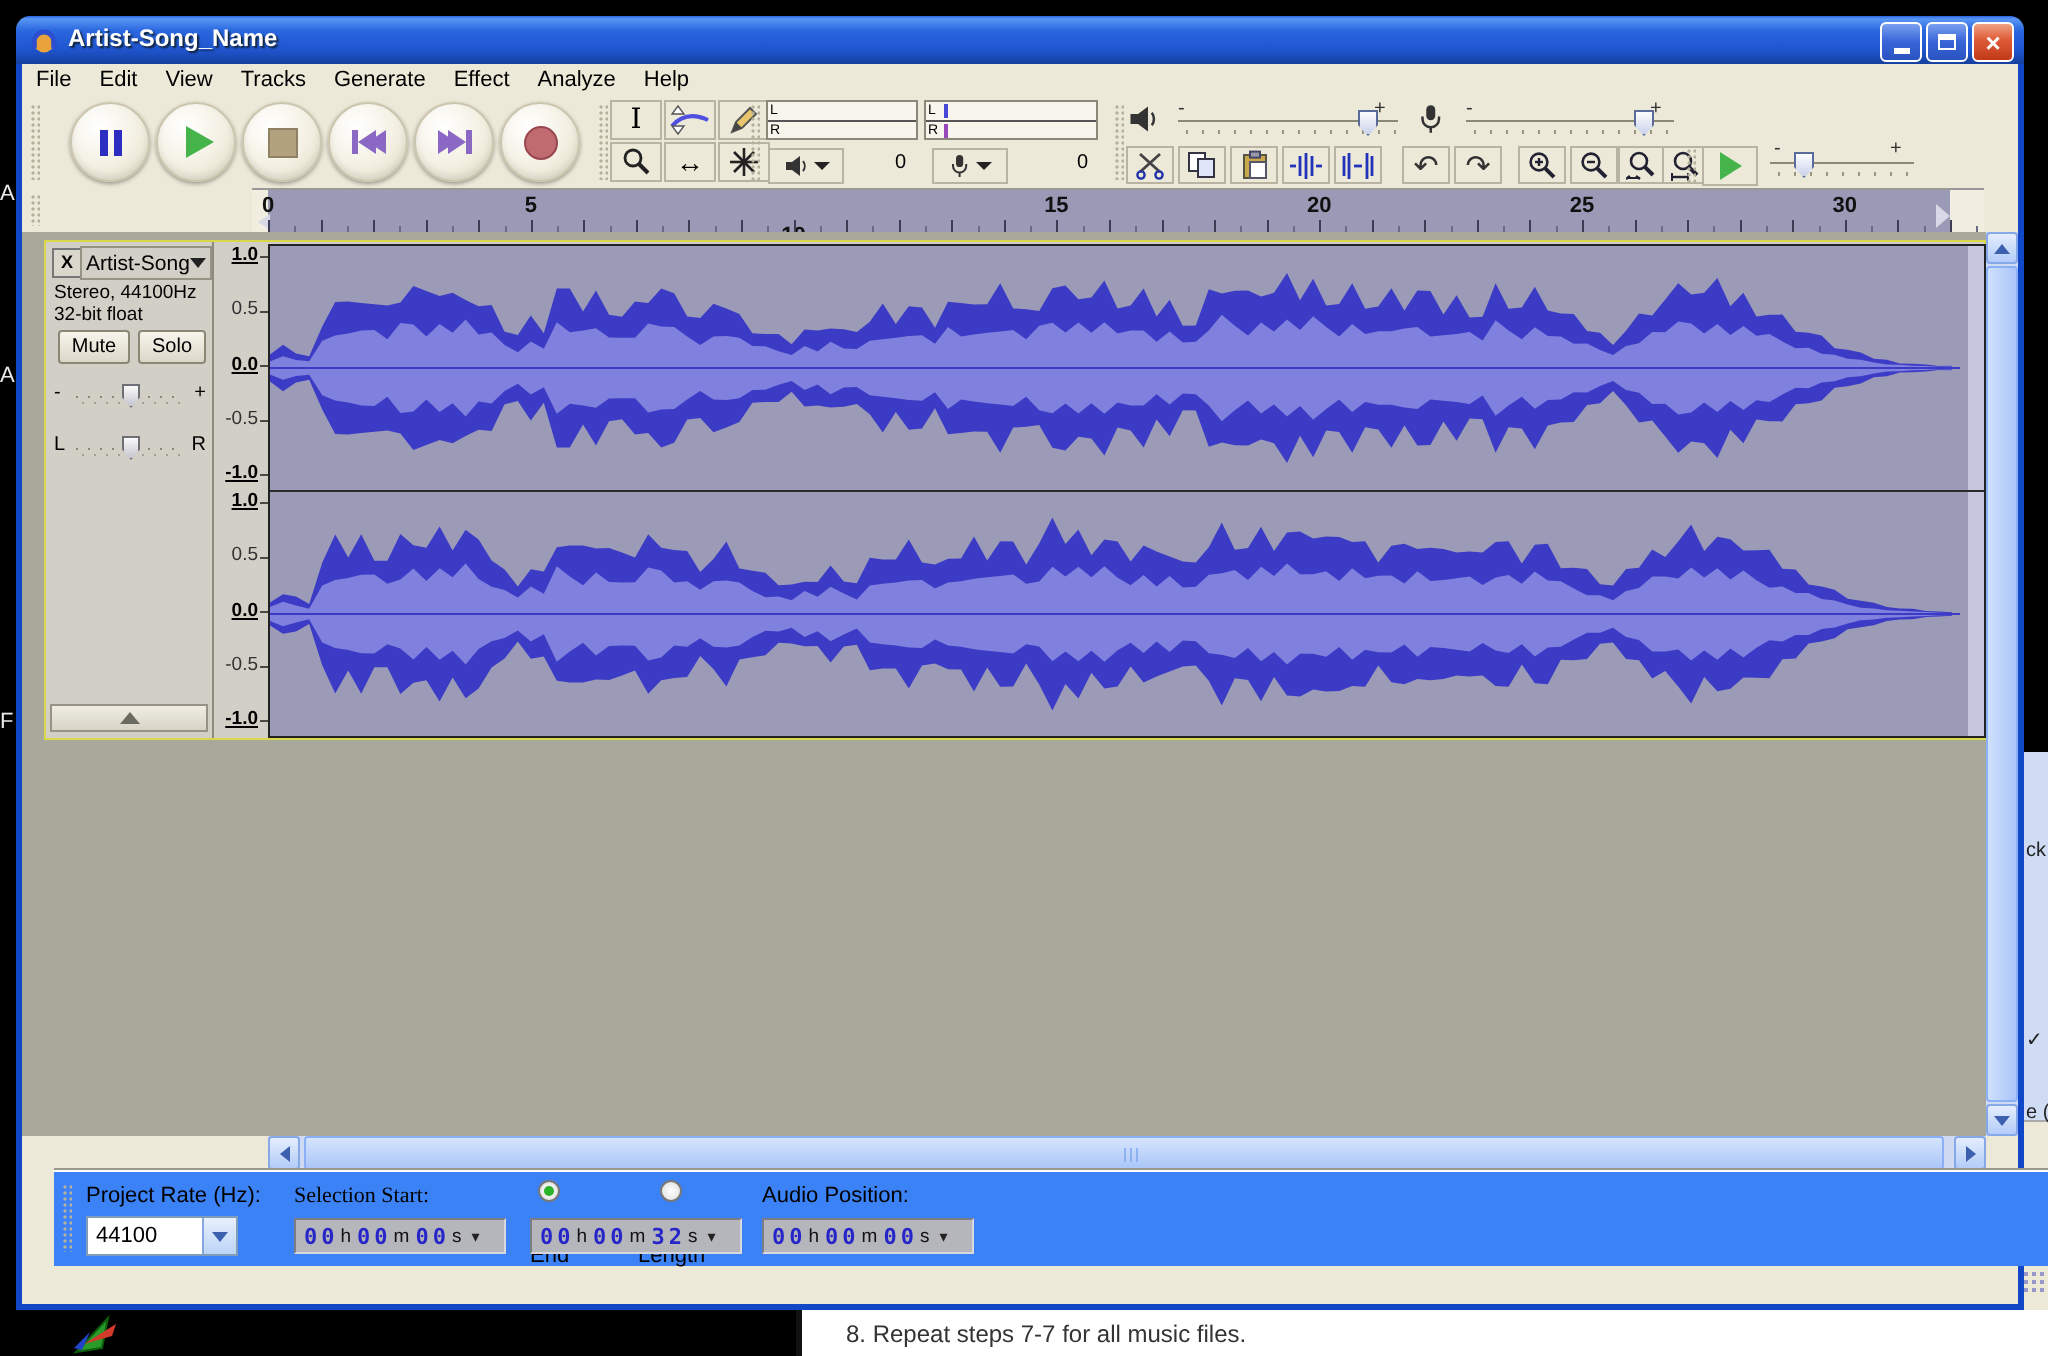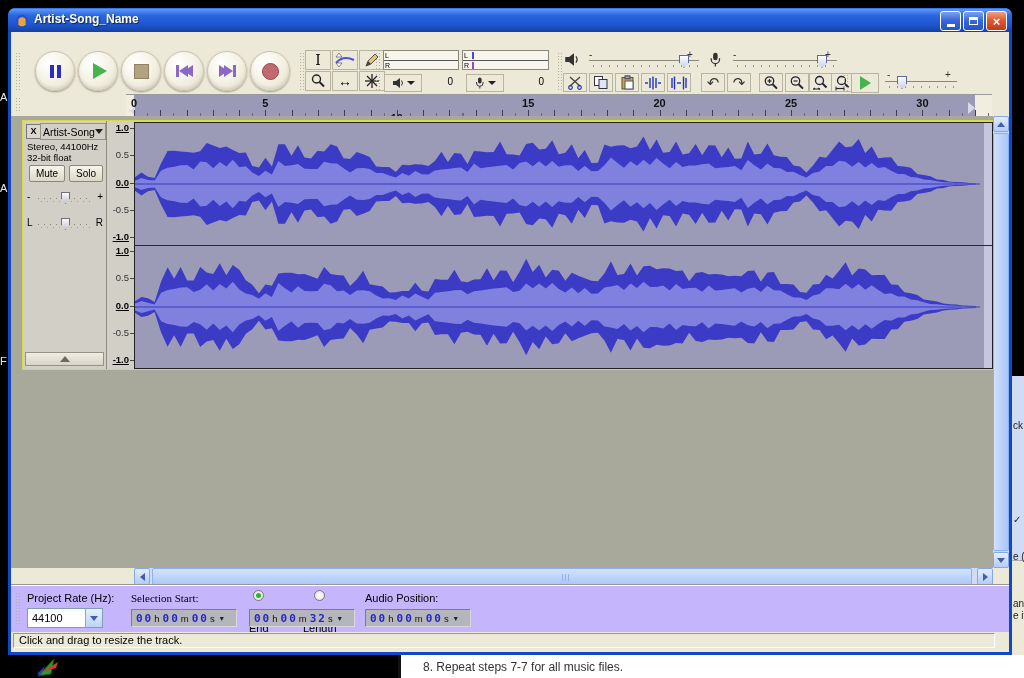--- a/index.html
+++ b/index.html
@@ -120,21 +120,21 @@
   .ar-lf{width:0;height:0;border-right:5px solid #3c5fae;border-top:4px solid transparent;border-bottom:4px solid transparent;}
   .ar-rt{width:0;height:0;border-left:5px solid #3c5fae;border-top:4px solid transparent;border-bottom:4px solid transparent;}
   #vthumb{position:absolute;left:0;top:17px;width:16px;height:418px;border:1px solid #8cb0f8;border-radius:2px;box-sizing:border-box;
         background:linear-gradient(90deg,#cfe0fc,#aac6f8);}
   #hscroll{position:absolute;left:123px;top:560px;width:859px;height:17px;background:#cfdaf3;}
   #hthumb{position:absolute;left:18px;top:0;width:820px;height:17px;border:1px solid #8cb0f8;border-radius:2px;box-sizing:border-box;
         background:linear-gradient(180deg,#d5e4fd,#abc7f8);}
   #hthumb::after{content:'';position:absolute;left:50%;top:5px;width:9px;height:7px;
         background:repeating-linear-gradient(90deg,#8fb2f0 0 1px,transparent 1px 3px);}
   
-  #seltoolbar{position:absolute;left:0;top:577px;width:998px;height:47px;background:#c4b5fd;border-top:1px solid #fff;box-shadow:0 -1px 0 #9b978a;}
+  #seltoolbar{position:absolute;left:16px;top:577px;width:998px;height:47px;background:#3b82f6;border-top:1px solid #fff;box-shadow:0 -1px 0 #9b978a;}
   .sel-label{position:absolute;top:6px;font-size:11px;}
   #ratecombo{position:absolute;left:16px;top:22px;width:76px;height:20px;border:1px solid #7f9db9;background:#fff;box-sizing:border-box;}
   #ratecombo .val{position:absolute;left:4px;top:3px;font-size:11px;}
   #ratecombo .cbtn{position:absolute;right:0;top:0;width:16px;height:18px;border-left:1px solid #86a7e0;
         background:linear-gradient(180deg,#e7f0fd,#bcd4f6);display:flex;align-items:center;justify-content:center;}
   .time-field{position:absolute;top:23px;width:106px;height:18px;background:#b5b5bc;box-sizing:border-box;
         border:1px solid;border-color:#7c7c86 #d8d8dc #d8d8dc #7c7c86;display:flex;align-items:center;padding-left:4px;}
   .tf-num{font-family:"DejaVu Sans Mono",monospace;font-size:11px;font-weight:bold;color:#2626c8;letter-spacing:2px;}
   .tf-unit{font-size:9.5px;color:#111;margin:0 3px 0 1px;}
   .tf-arrow{margin-left:2px;font-size:8px;color:#222;}
@@ -196,20 +196,30 @@
         </div>
       <div class="wbtn">
           <i class="wb-max"></i>
         </div>
       <div class="wbtn close">
           <span class="wb-x">×</span>
         </div>
     </div>
   </div>
 
+  <div id="menubar">
+      <span class="menu-item">File</span>
+      <span class="menu-item">Edit</span>
+      <span class="menu-item">View</span>
+      <span class="menu-item">Tracks</span>
+      <span class="menu-item">Generate</span>
+      <span class="menu-item">Effect</span>
+      <span class="menu-item">Analyze</span>
+      <span class="menu-item">Help</span>
+    </div>
 
   <div id="toolbars">
     <div class="grip" style="left:4px;top:4px;height:38px;"></div>
 
     <div class="tbtn" style="left:24px">
         <span class="icon-pause">
           <i></i>
           <i></i>
         </span>
       </div>
@@ -566,16 +576,13 @@
         <span class="tf-unit">h</span>
         <span class="tf-num">00</span>
         <span class="tf-unit">m</span>
         <span class="tf-num">00</span>
         <span class="tf-unit">s</span>
         <span class="tf-arrow">▾</span>
       </div>
     <div id="wresize" style="bottom:-14px;"></div>
   </div>
 
-  <div id="statusbar">
-    <div class="inner">Click and drag to resize the track.</div>
-  </div>
 </div>
 
 </body></html>

